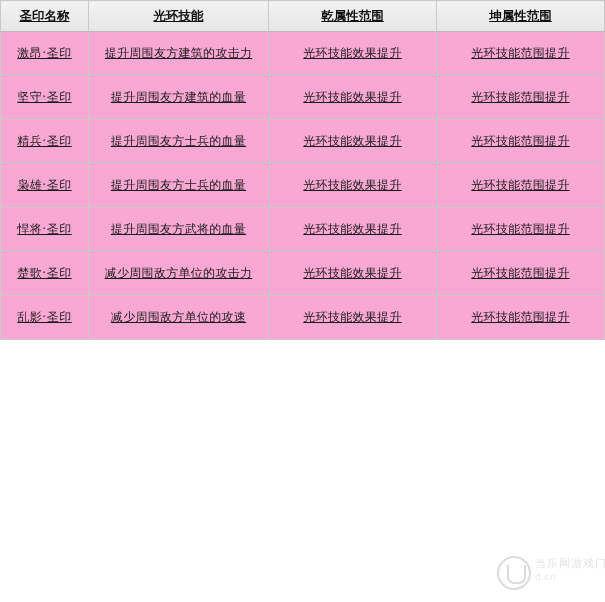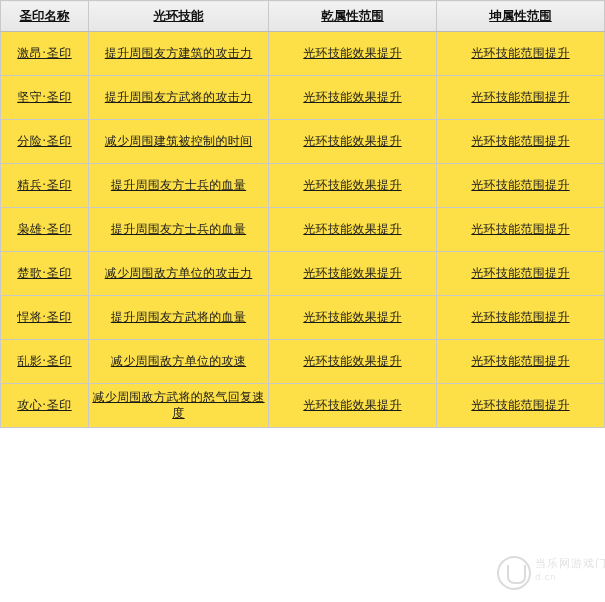--- a/index.html
+++ b/index.html
@@ -39,21 +39,21 @@
   table.seal-table thead th {
     height: 30px;
     background: linear-gradient(to bottom, #f2f2f2 0%, #e6e6e6 100%);
     font-weight: bold;
     font-size: 12.5px;
     color: #111111;
     border-bottom: 1px solid #b9b9b9;
   }
   table.seal-table tbody td {
     height: 43px;
-    background: #fde047;
+    background: #f9a8d4;
   }
   col.c1 { width: 88px; }
   col.c2 { width: 180px; }
   col.c3 { width: 168px; }
   col.c4 { width: 168px; }
 
   .cell-name { letter-spacing: 0.5px; }
   .cell-skill { letter-spacing: 0.3px; }
   .cell-range { letter-spacing: 0.3px; }
 
@@ -128,63 +128,51 @@
     </thead>
     <tbody>
       <tr>
         <td class="cell-name">激昂·圣印</td>
         <td class="cell-skill">提升周围友方建筑的攻击力</td>
         <td class="cell-range">光环技能效果提升</td>
         <td class="cell-range">光环技能范围提升</td>
       </tr>
       <tr>
         <td class="cell-name">坚守·圣印</td>
-        <td class="cell-skill">提升周围友方武将的攻击力</td>
-        <td class="cell-range">光环技能效果提升</td>
-        <td class="cell-range">光环技能范围提升</td>
-      </tr>
-      <tr>
-        <td class="cell-name">分险·圣印</td>
-        <td class="cell-skill">减少周围建筑被控制的时间</td>
+        <td class="cell-skill">提升周围友方建筑的血量</td>
         <td class="cell-range">光环技能效果提升</td>
         <td class="cell-range">光环技能范围提升</td>
       </tr>
       <tr>
         <td class="cell-name">精兵·圣印</td>
         <td class="cell-skill">提升周围友方士兵的血量</td>
         <td class="cell-range">光环技能效果提升</td>
         <td class="cell-range">光环技能范围提升</td>
       </tr>
       <tr>
         <td class="cell-name">枭雄·圣印</td>
         <td class="cell-skill">提升周围友方士兵的血量</td>
         <td class="cell-range">光环技能效果提升</td>
         <td class="cell-range">光环技能范围提升</td>
       </tr>
       <tr>
+        <td class="cell-name">悍将·圣印</td>
+        <td class="cell-skill">提升周围友方武将的血量</td>
+        <td class="cell-range">光环技能效果提升</td>
+        <td class="cell-range">光环技能范围提升</td>
+      </tr>
+      <tr>
         <td class="cell-name">楚歌·圣印</td>
         <td class="cell-skill">减少周围敌方单位的攻击力</td>
         <td class="cell-range">光环技能效果提升</td>
         <td class="cell-range">光环技能范围提升</td>
       </tr>
       <tr>
-        <td class="cell-name">悍将·圣印</td>
-        <td class="cell-skill">提升周围友方武将的血量</td>
-        <td class="cell-range">光环技能效果提升</td>
-        <td class="cell-range">光环技能范围提升</td>
-      </tr>
-      <tr>
         <td class="cell-name">乱影·圣印</td>
         <td class="cell-skill">减少周围敌方单位的攻速</td>
-        <td class="cell-range">光环技能效果提升</td>
-        <td class="cell-range">光环技能范围提升</td>
-      </tr>
-      <tr>
-        <td class="cell-name">攻心·圣印</td>
-        <td class="cell-skill">减少周围敌方武将的怒气回复速度</td>
         <td class="cell-range">光环技能效果提升</td>
         <td class="cell-range">光环技能范围提升</td>
       </tr>
     </tbody>
   </table>
 
   <div class="watermark">
     <div class="wm-circle"></div>
     <div class="wm-text">当乐网游戏门户</div>
     <div class="wm-sub">d.cn</div>

